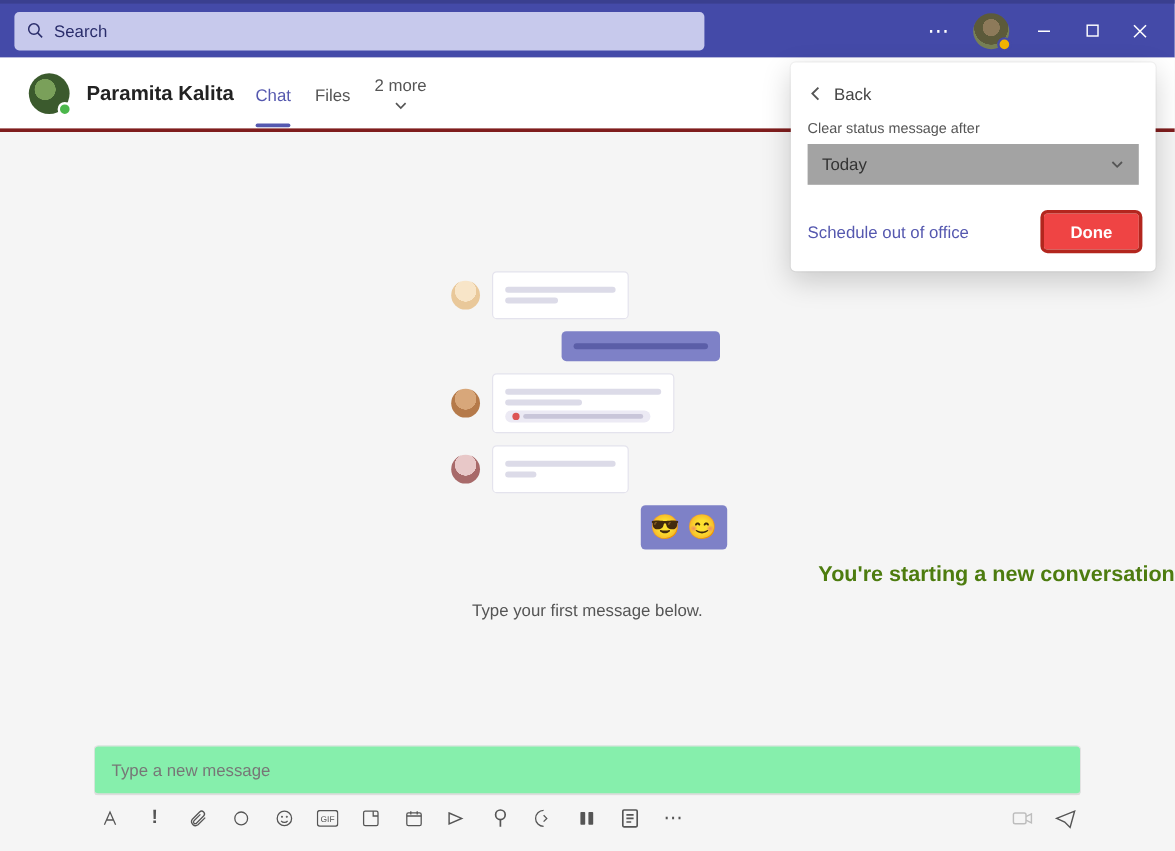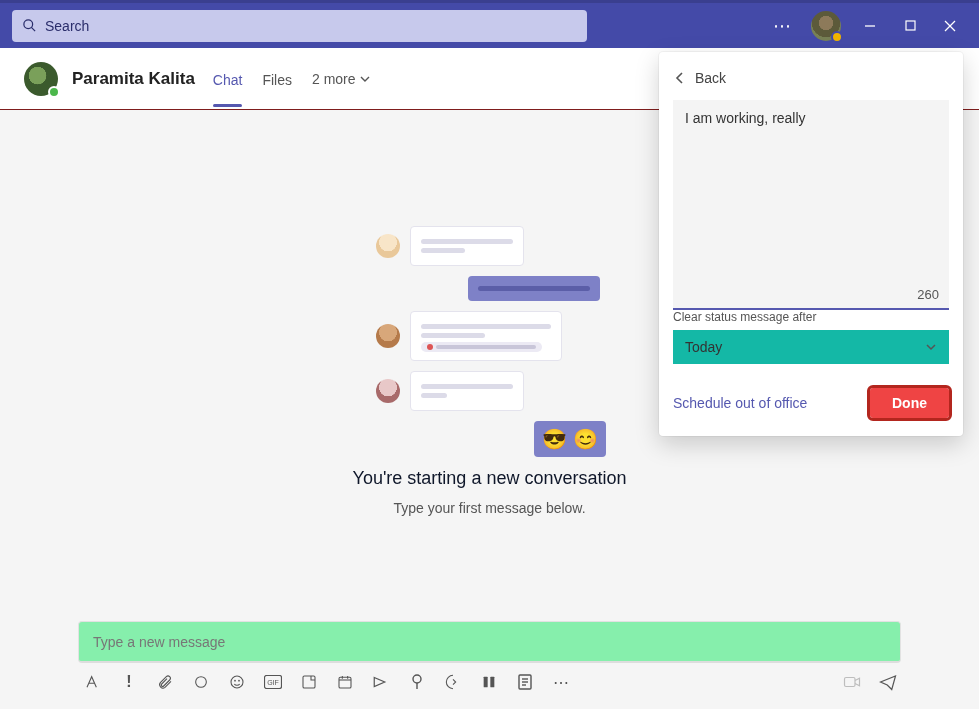--- a/index.html
+++ b/index.html
@@ -34,21 +34,21 @@
     position: relative;
   }
   .avatar-badge {
     position: absolute; right: -2px; bottom: -2px;
     width: 12px; height: 12px; border-radius: 50%;
     background: #f0b400; border: 2px solid #444aa8;
   }
   .win-btn { width: 22px; height: 22px; display: flex; align-items: center; justify-content: center; color: #fff; }
 
   .chat-header {
-    height: 62px; background: #fff; border-bottom: 1px solid #7f1d1d;
+    height: 62px; background: #fff; border-bottom: 3px solid #7f1d1d;
     display: flex; align-items: center; padding: 0 24px;
     position: relative;
   }
   .contact-avatar {
     width: 34px; height: 34px; border-radius: 50%;
     background: radial-gradient(circle at 40% 40%, #7aa05a 0 30%, #3b5a2d 31% 100%);
     position: relative; margin-right: 14px;
   }
   .contact-avatar-badge {
     position: absolute; right: -2px; bottom: -2px;
@@ -56,21 +56,21 @@
     background: #4bb74b; border: 2px solid #fff;
   }
   .contact-name { font-size: 17px; font-weight: 700; color: #222; margin-right: 18px; }
   .tabs { display: flex; gap: 20px; align-items: center; }
   .tab { font-size: 14px; color: #555; padding: 20px 0 18px; position: relative; }
   .tab.active { color: #5558af; }
   .tab.active::after {
     content: ''; position: absolute; left: 0; right: 0; bottom: -1px;
     height: 3px; background: #5558af; border-radius: 2px;
   }
-  .tab-more { color: #555; font-size: 14px; display: flex; align-items: center; gap: 4px; }
+  .tab-more { color: #555; font-size: 14px; display: flex; align-items: center; gap: 4px; flex-direction: column; }
 
   .main-area {
     position: relative;
     height: calc(709px - 48px - 62px - 92px);
     background: #f5f5f5;
   }
 
   
   .illus { position: absolute; left: 376px; top: 116px; }
   .bubble-row { display:flex; align-items:center; margin-bottom:10px; }
@@ -83,21 +83,21 @@
   .l-lg { width:92px; } .l-md{width:44px;} .l-xl{width:130px;} .l-sm{width:26px;}
   .msg-r { background:#7e81c7; border-radius:4px; padding:6px 10px; margin-left: 92px; width:132px; }
   .msg-r .line { background:#5b5ea8; }
   .react { display:flex; gap:3px; align-items:center; margin-top:4px; background:#eceaf4; border-radius:10px; padding:2px 6px; width:fit-content;}
   .dotr { width:6px; height:6px; border-radius:50%; background:#d55; }
   .emoji-box {
     background:#7e81c7; border-radius:4px; padding:6px 8px;
     font-size:20px; margin-left:158px; display:flex; gap:6px;
   }
 
-  .start-heading { position:absolute; top:358px; width:100%; text-align:center; font-size:18px; font-weight:400; color:#0f172a; }
+  .start-heading { position:absolute; top:358px; width:100%; text-align:right; font-size:18px; font-weight:700; color:#4d7c0f; }
   .start-sub { position:absolute; top:390px; width:100%; text-align:center; font-size:14px; color:#555; }
 
   
   .compose-wrap { height:92px; background:#f5f5f5; padding: 4px 78px 0; }
   .compose-input {
     height:42px; background:#86efac; border:1px solid #e2e2e2; border-bottom:2px solid #ddd;
     border-radius:4px; display:flex; align-items:center; padding:0 14px; color:#777; font-size:14px;
   }
   .compose-icons { display:flex; align-items:center; gap:18px; padding:10px 4px 0 6px; color:#555; }
   .compose-icons .right { margin-left:auto; display:flex; gap:18px;}
@@ -114,21 +114,21 @@
   .panel-back { display:flex; align-items:center; gap:10px; color:#444; font-size:14px; margin:4px 0 14px 2px; }
   .status-input {
     background:#f4f4f4; border-bottom:2px solid #5558af;
     height:210px; padding:10px 12px; position:relative; font-size:14px; color:#333;
   }
   .char-count { position:absolute; right:10px; bottom:6px; color:#555; font-size:13px; }
   .checkbox-row { display:flex; align-items:center; gap:12px; margin:16px 2px 18px; color:#333; font-size:14px; }
   .checkbox { width:18px; height:18px; border:1px solid #555; border-radius:2px; }
   .info-ic { width:16px;height:16px;border:1px solid #888;border-radius:50%; font-size:11px; color:#888; display:flex;align-items:center;justify-content:center; margin-left:auto;}
   .clear-label { font-size:12px; color:#555; margin-bottom:6px; }
-  .select-box { height:34px; background:#14b8a6; display:flex; align-items:center; justify-content:space-between; padding:0 12px; font-size:14px; color:#333; }
+  .select-box { height:34px; background:#a3a3a3; display:flex; align-items:center; justify-content:space-between; padding:0 12px; font-size:14px; color:#333; }
   .panel-footer { display:flex; align-items:center; justify-content:space-between; margin-top:24px;}
   .link-ooo { color:#5558af; font-size:14px; }
   .done-btn {
     background:#ef4444; color:#fff; font-size:14px; font-weight:600;
     padding:7px 22px; border-radius:3px;
     outline:3px solid #b3261e; outline-offset:0;
   }
 </style>
 </head>
 <body>
@@ -319,24 +319,20 @@
   </div>
 </div>
 
 <div class="panel">
   <div class="panel-back">
     <svg width="10" height="12" viewBox="0 0 10 12">
         <path d="M7 1L2 6l5 5" fill="none" stroke="#555" stroke-width="1.6"></path>
       </svg>
     <span>Back</span>
   </div>
-  <div class="status-input">
-    <span>I am working, really</span>
-    <div class="char-count">260</div>
-  </div>
   <div class="clear-label">Clear status message after</div>
   <div class="select-box">
     <span>Today</span>
     <svg width="12" height="12" viewBox="0 0 12 12">
         <path d="M2 4l4 4 4-4" fill="none" stroke="#555" stroke-width="1.5"></path>
       </svg>
   </div>
   <div class="panel-footer">
     <div class="link-ooo">Schedule out of office</div>
     <div class="done-btn">Done</div>

